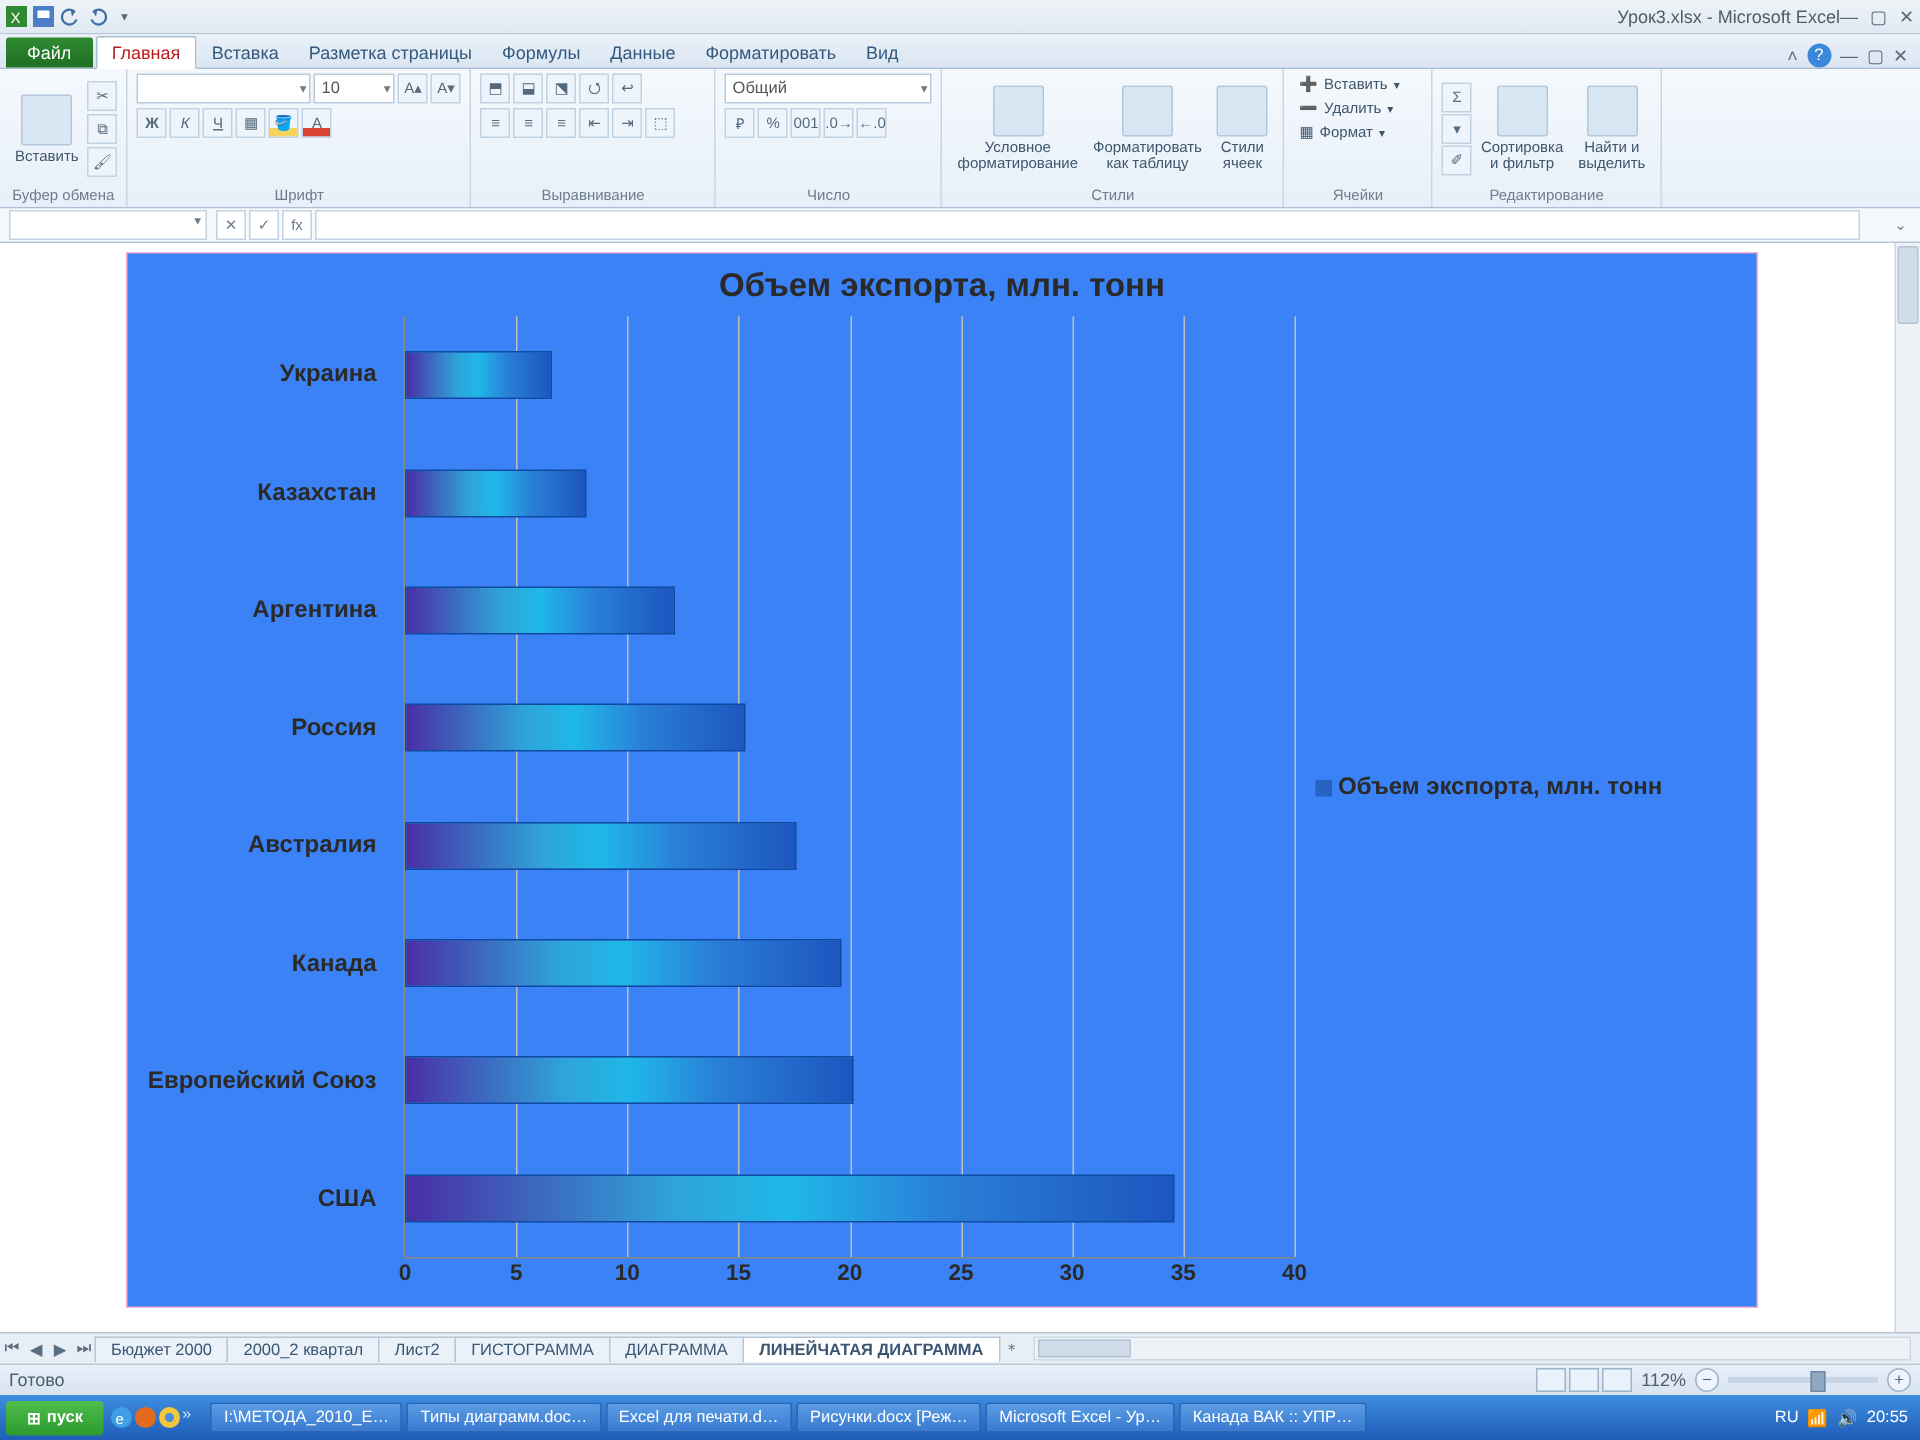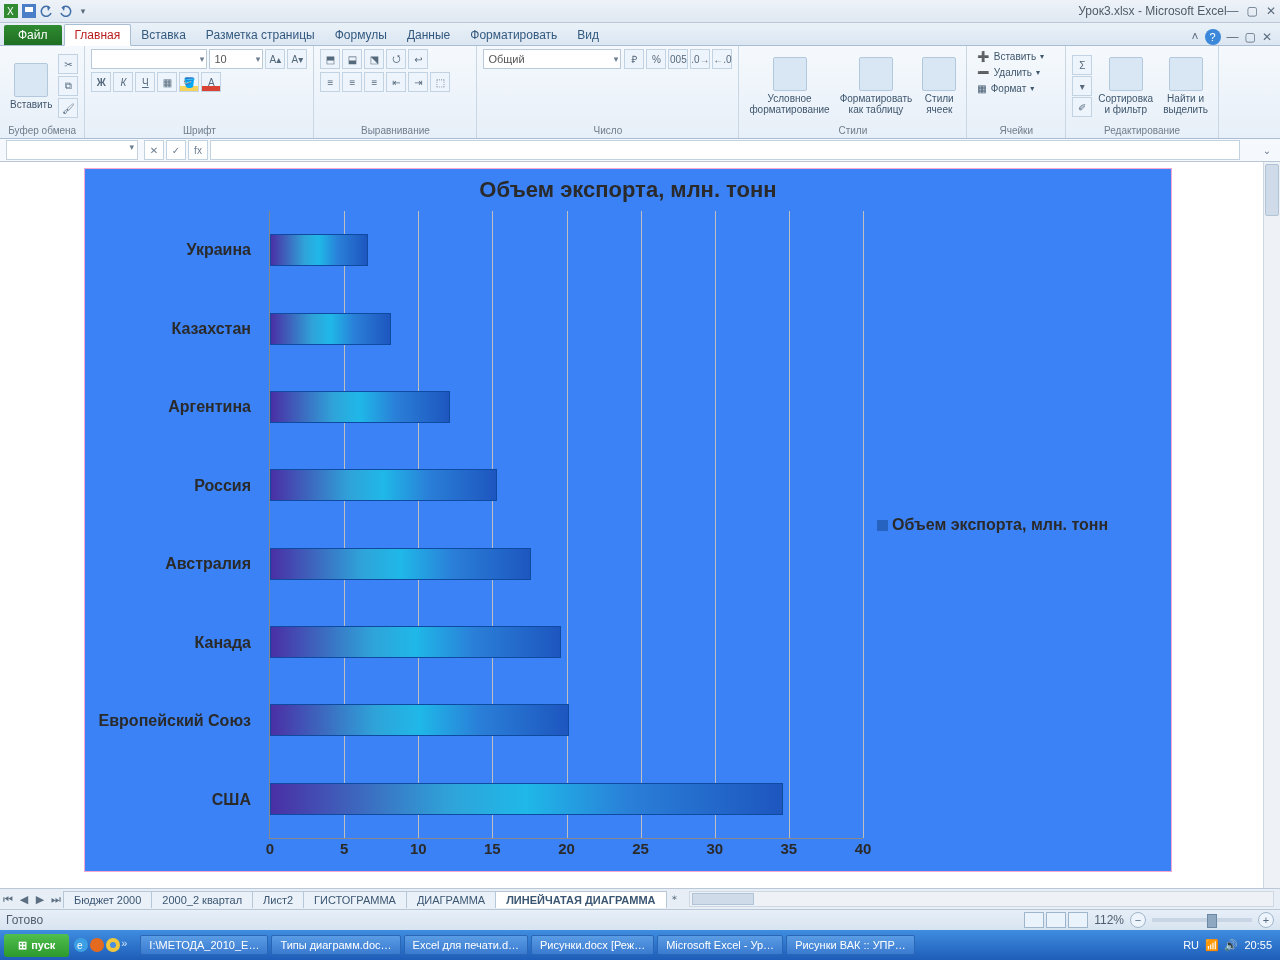--- a/index.html
+++ b/index.html
@@ -191,26 +191,26 @@
         <div class="mini">≡</div>
         <div class="mini">⇤</div>
         <div class="mini">⇥</div>
         <div class="mini">⬚</div>
       </div>
     </div>
     <div class="group-label">Выравнивание</div>
   </div>
 
   <div class="group" style="min-width:130px">
-    <div class="group-body" style="flex-direction:row;gap:3px;align-items:flex-start">
+    <div class="group-body" style="flex-direction:column;gap:3px;align-items:flex-start">
       <div class="combo" style="width:118px">Общий</div>
       <div class="mini-row">
         <div class="mini">₽</div>
         <div class="mini">%</div>
-        <div class="mini">005</div>
+        <div class="mini">001</div>
         <div class="mini">.0→</div>
         <div class="mini">←.0</div>
       </div>
     </div>
     <div class="group-label">Число</div>
   </div>
 
   <div class="group">
     <div class="group-body">
       <div class="rbtn big">
@@ -397,21 +397,21 @@
         <circle cx="8" cy="8" r="3" fill="#4a8de0"></circle>
       </svg>
     </span>
   <span class="tb-icon" style="color:#cfe3f8">»</span>
   <div id="tbitems" style="display:flex;overflow:hidden">
       <div class="tb-item">I:\МЕТОДА_2010_E…</div>
       <div class="tb-item">Типы диаграмм.doc…</div>
       <div class="tb-item">Excel для печати.d…</div>
       <div class="tb-item">Рисунки.docx [Реж…</div>
       <div class="tb-item">Microsoft Excel - Ур…</div>
-      <div class="tb-item">Рисунки ВАК :: УПР…</div>
+      <div class="tb-item">Канада ВАК :: УПР…</div>
     </div>
   <div class="tray">
     <span>RU</span>
     <span>📶</span>
     <span>🔊</span>
     <span>20:55</span>
   </div>
 </div>
 
 </body></html>

